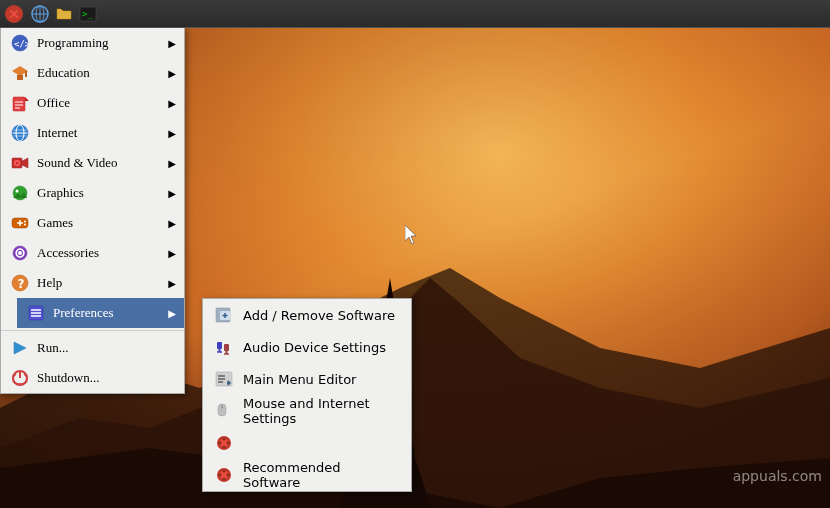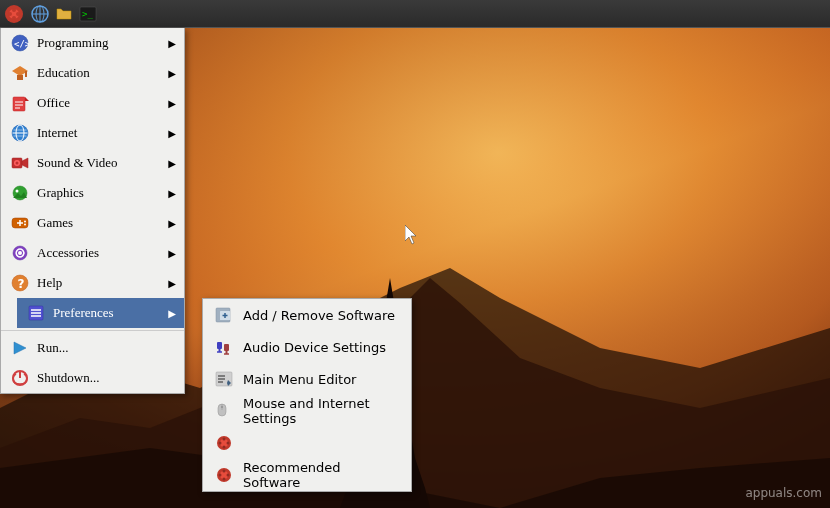--- a/index.html
+++ b/index.html
@@ -159,24 +159,24 @@
       margin-right: 8px;
       display: flex;
       align-items: center;
       justify-content: center;
       flex-shrink: 0;
     }
 
     
     .watermark {
       position: absolute;
-      bottom: 8px;
+      bottom: 24px;
       right: 8px;
       color: rgba(255,255,255,0.5);
-      font-size: 12px;
+      font-size: 14px;
       z-index: 50;
       margin-top: 20px;
     }
   </style>
 </head>
 <body>
 
 <div class="desktop-bg"></div>
 <div class="sky-overlay"></div>
 

